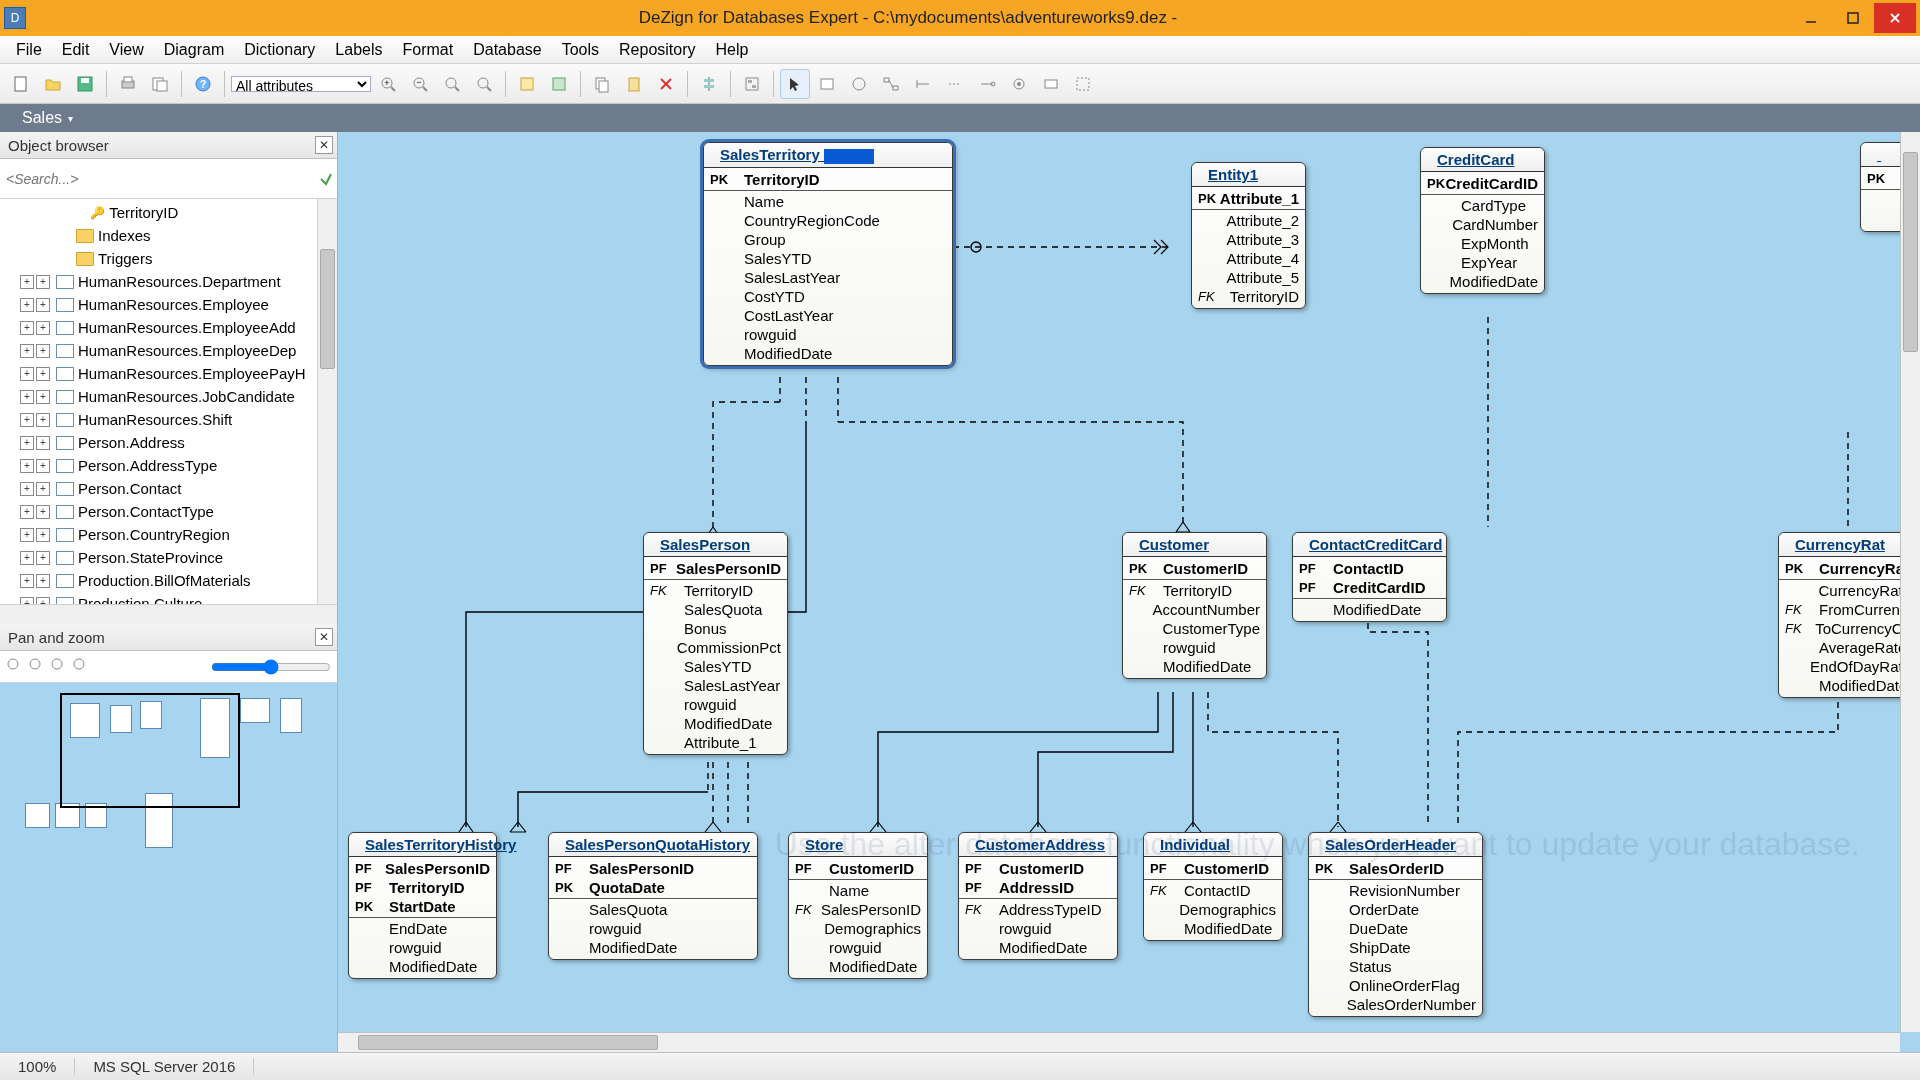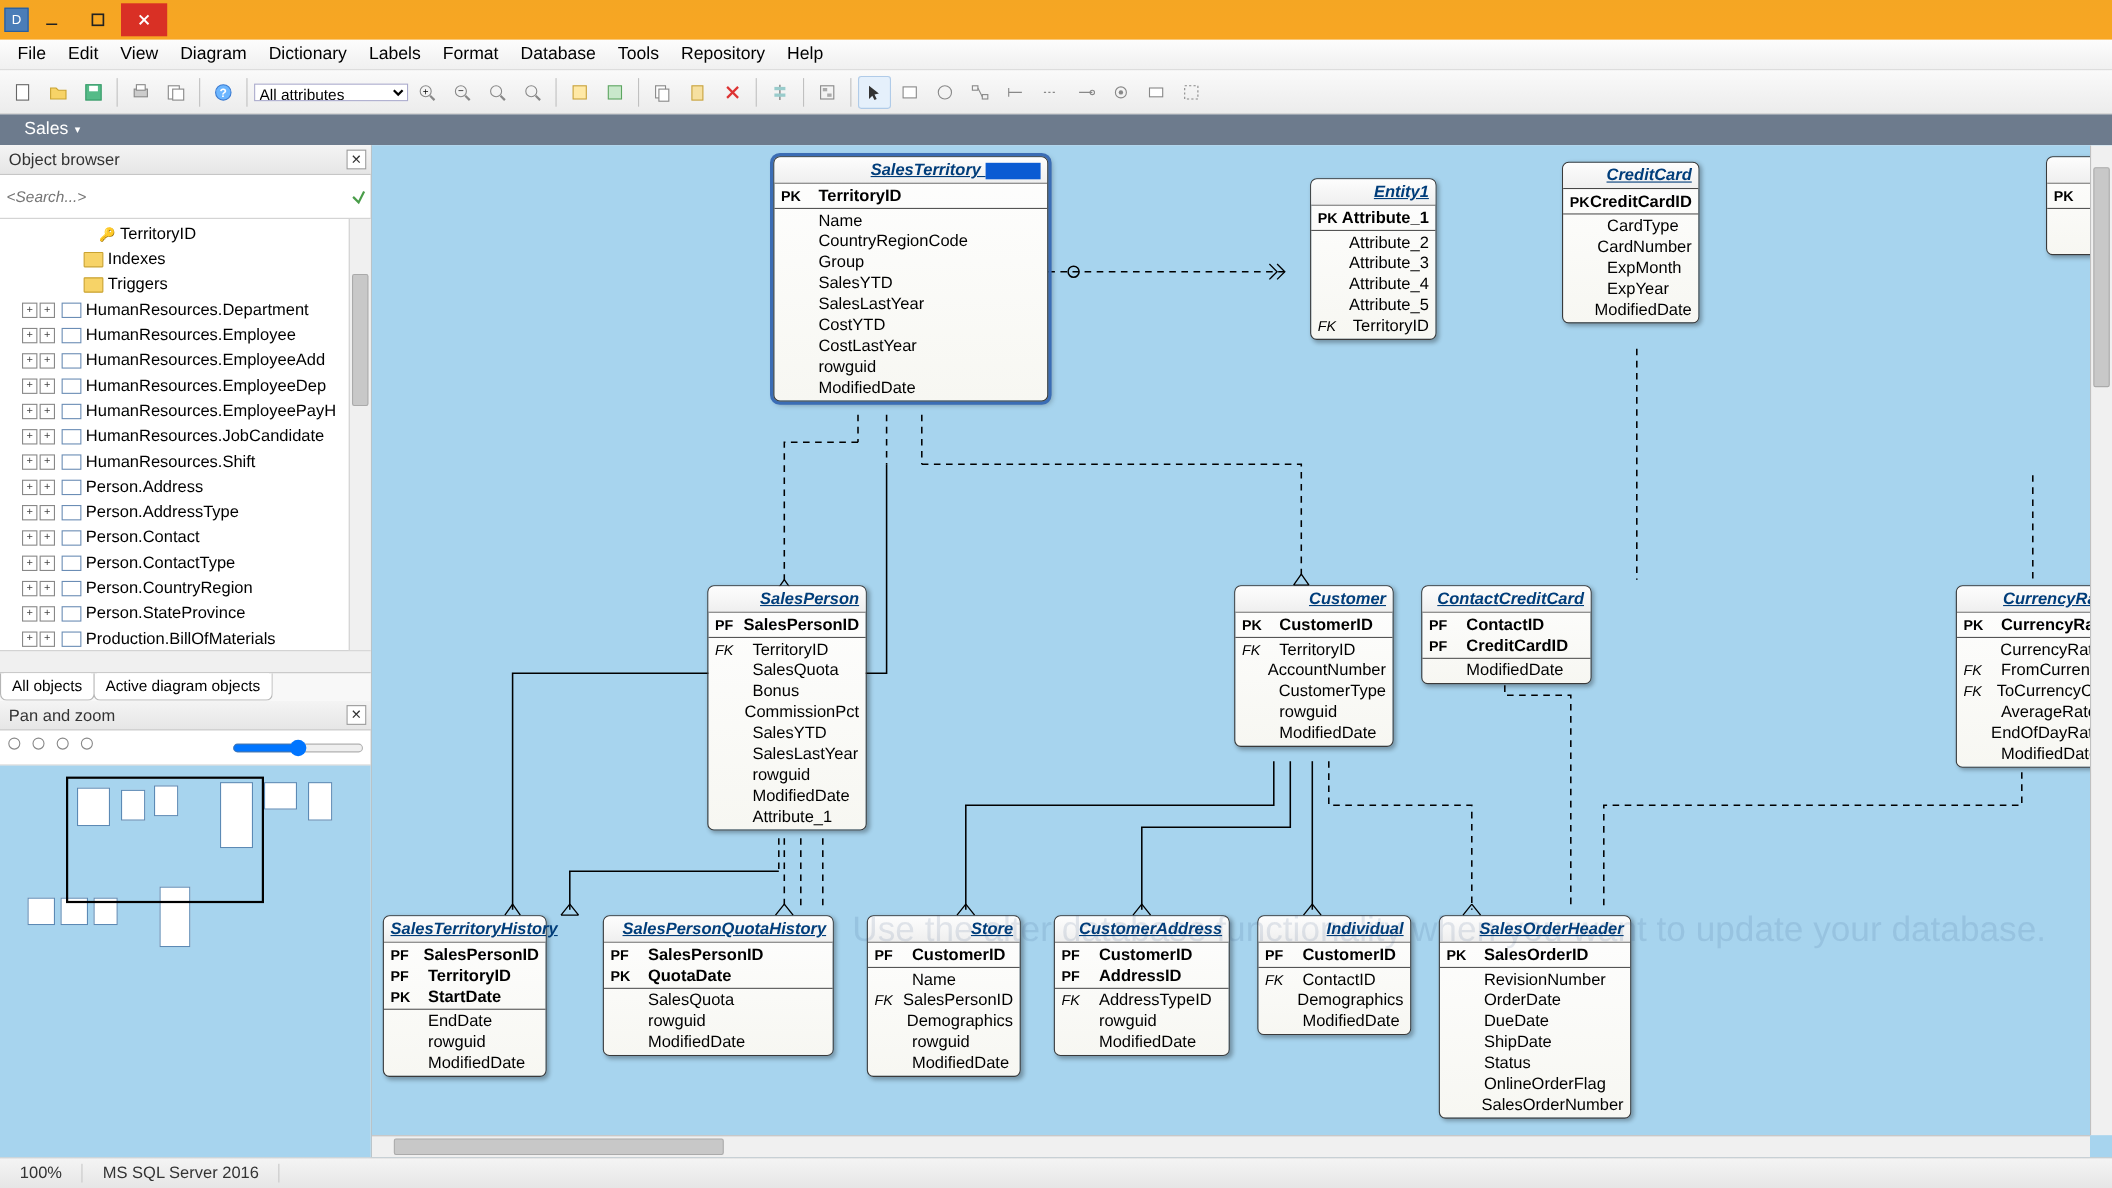--- a/index.html
+++ b/index.html
@@ -57,21 +57,21 @@
 
 
 .canvas-wrap { flex:1; position:relative; background:#a7d4ee; overflow:hidden;}
 .canvas { position:absolute; inset:0 20px 20px 0;}
 .canvas-wrap .vscroll { position:absolute; right:0; top:0; bottom:20px; width:20px; background:#f0f0f0; border-left:1px solid #c0c0c0;}
 .canvas-wrap .hscroll { position:absolute; left:0; right:20px; bottom:0; height:20px; background:#f0f0f0; border-top:1px solid #c0c0c0;}
 .canvas-wrap .vscroll .thumb,.canvas-wrap .hscroll .thumb{position:absolute;background:#c8c8c8;border:1px solid #aaa;border-radius:2px;}
 
 .entity { position:absolute; background:linear-gradient(#fefefe,#f7f7f2); border:1px solid #3a3a3a; border-radius:6px; box-shadow:2px 2px 4px rgba(0,0,0,.3); font-size:15px;}
 .entity.highlighted { box-shadow: 0 0 0 3px #3b6db5, 2px 2px 6px rgba(0,0,0,.4);}
-.entity .ename { text-align:right; font-weight:bold; padding:3px 6px; border-bottom:1px solid #333; background:linear-gradient(#fdfdfd,#efefef); border-radius:6px 6px 0 0; position:relative; color:#003d7a; text-decoration:underline;font-style:italic;}
+.entity .ename { text-align:left; font-weight:bold; padding:3px 16px; border-bottom:1px solid #333; background:linear-gradient(#fdfdfd,#efefef); border-radius:6px 6px 0 0; position:relative; color:#003d7a; text-decoration:underline;}
 .entity .ename .sel { background:#0a5bd3; color:#fff; display:inline-block; width:50px; height:15px; vertical-align:middle;}
 .entity .attrs { padding:2px 0;}
 .entity .attr { display:flex; padding:0 6px; line-height:19px; white-space:nowrap;}
 .entity .attr .kcol { width:34px; font-weight:bold; font-size:13px;}
 .entity .attr .kcol.fk { font-style:italic; font-weight:normal;}
 .entity .sep { border-top:1px solid #555; margin:1px 0;}
 .crow { stroke:#000; fill:none; stroke-width:1.2;}
 
 
 .watermark { position:absolute; font-size:32px; color:rgba(40,70,120,.12); font-weight:500; line-height:1.4; pointer-events:none; right:40px; top:690px; text-align:left;}
@@ -81,20 +81,21 @@
 .statusbar .cell { padding:0 18px; border-right:1px solid #c8c8c8;}
 
 
 .connectors { position:absolute; inset:0; width:100%; height:100%; pointer-events:none;}
 </style>
 </head>
 <body>
 
 <div class="titlebar">
   <div class="app-icon">D</div>
+  <div class="title">DeZign for Databases Expert - C:\mydocuments\adventureworks9.dez -</div>
   <div class="winbtns">
     <div class="winbtn">
         <svg viewBox="0 0 14 14">
           <line x1="2" y1="11" x2="12" y2="11" stroke="#222" stroke-width="1.5"></line>
         </svg>
       </div>
     <div class="winbtn">
         <svg viewBox="0 0 14 14">
           <rect x="2" y="2" width="10" height="10" fill="none" stroke="#222" stroke-width="1.5"></rect>
         </svg>
@@ -412,24 +413,20 @@
             <span class="exp">+</span>
             <span class="icon table-i"></span>
             <span>Production.Culture</span>
           </div>
         </div>
       <div class="tree-scroll">
           <div class="thumb" style="top:50px;height:120px"></div>
         </div>
     </div>
     <div class="h-scroll"></div>
-    <div class="sidebar-tabs">
-      <div class="stab">All objects</div>
-      <div class="stab">Active diagram objects</div>
-    </div>
     <div class="panel-title">
       <span>Pan and zoom</span>
       <span class="closex">✕</span>
     </div>
     <div class="panzoom-body">
       <div class="pz-tools">
         <div class="tbtn"><svg width="16" height="16">
               <circle cx="7" cy="7" r="5" fill="none" stroke="#888"></circle>
             </svg></div>
         <div class="tbtn"><svg width="16" height="16">

